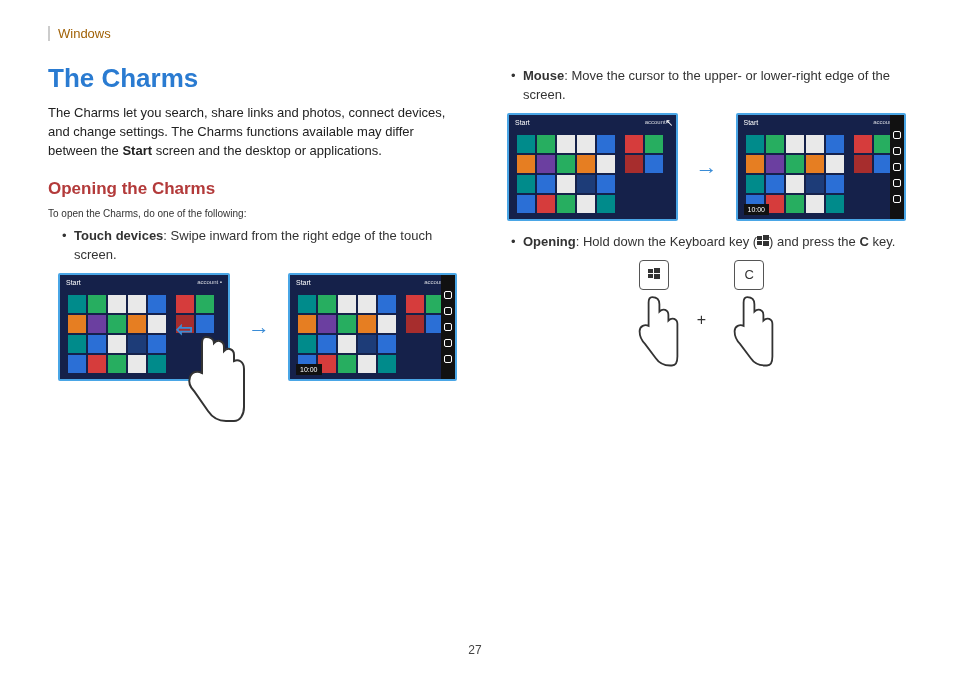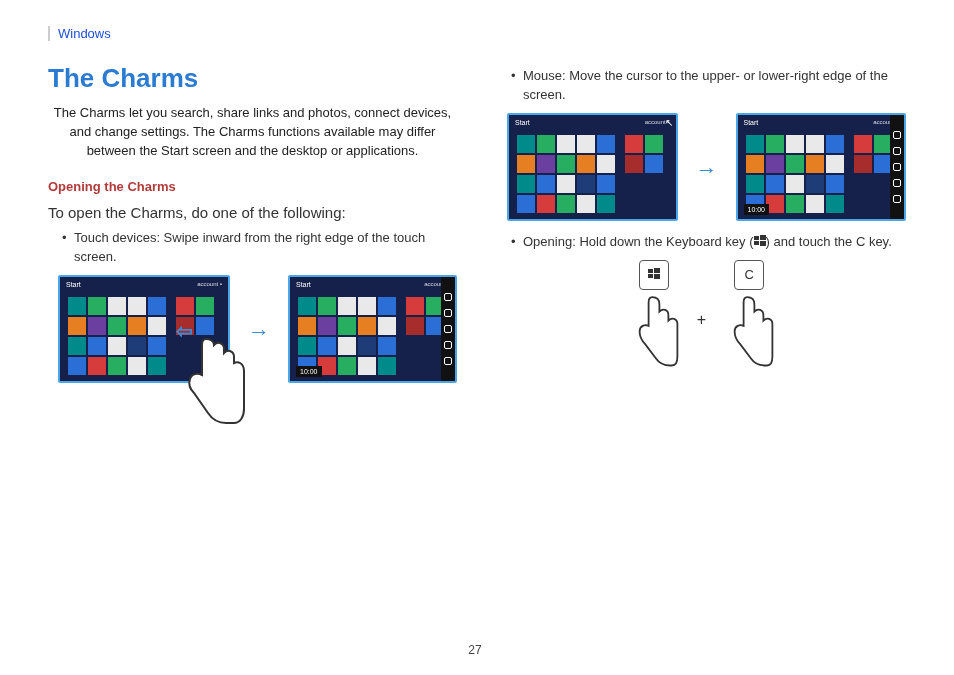--- a/index.html
+++ b/index.html
@@ -14,21 +14,21 @@
     box-sizing: border-box;
   }
   .page {
     padding: 26px 48px 20px 48px;
     display: flex;
     flex-direction: column;
     height: 100%;
     box-sizing: border-box;
   }
   .header {
-    color: #1d4ed8;
+    color: #a16207;
     font-size: 13px;
     border-left: 2px solid #ccc;
     padding-left: 8px;
     margin-bottom: 22px;
   }
   .columns {
     display: flex;
     gap: 40px;
     flex: 1;
   }
@@ -40,45 +40,44 @@
     color: #2a7bd1;
     font-size: 26px;
     font-weight: 700;
     margin: 0 0 10px 0;
   }
   p.intro {
     font-size: 13px;
     line-height: 1.45;
     margin: 0 0 18px 0;
     color: #222;
-    text-align: center;
   }
   h2 {
     color: #b33a3a;
-    font-size: 13px;
+    font-size: 17px;
     font-weight: 700;
     margin: 4px 0 8px 0;
   }
   .body-text {
-    font-size: 15px;
+    font-size: 10px;
     line-height: 1.45;
     margin: 0 0 6px 0;
   }
   .bullet {
     display: flex;
     font-size: 13px;
     line-height: 1.45;
     margin: 4px 0 8px 0;
     padding-left: 14px;
   }
   .bullet .dot {
     width: 12px;
     flex-shrink: 0;
   }
-  .bold { font-weight: 400; }
+  .bold { font-weight: 700; }
 
   
   .shot-row {
     display: flex;
     align-items: center;
     gap: 18px;
     margin: 6px 0 12px 10px;
     position: relative;
   }
   .startscreen {
@@ -408,21 +407,21 @@
       </div>
 
       <div class="bullet">
         <span class="dot">•</span>
         <span>
           <span class="bold">Opening</span><span>: Hold down the Keyboard key (</span><span class="win-logo"><svg viewBox="0 0 12 12">
                 <rect x="0" y="1" width="5" height="4" fill="#333"></rect>
                 <rect x="6" y="0" width="6" height="5" fill="#333"></rect>
                 <rect x="0" y="6" width="5" height="4" fill="#333"></rect>
                 <rect x="6" y="6" width="6" height="5" fill="#333"></rect>
-              </svg></span><span>) and touch the </span><span class="bold">C</span><span> key.</span>
+              </svg></span><span>) and press the </span><span class="bold">C</span><span> key.</span>
         </span>
       </div>
 
       <div class="keyrow">
         <div class="keypress">
           <div class="keycap">
             <span class="win-logo"><svg viewBox="0 0 12 12">
                   <rect x="0" y="1" width="5" height="4" fill="#333"></rect>
                   <rect x="6" y="0" width="6" height="5" fill="#333"></rect>
                   <rect x="0" y="6" width="5" height="4" fill="#333"></rect>

